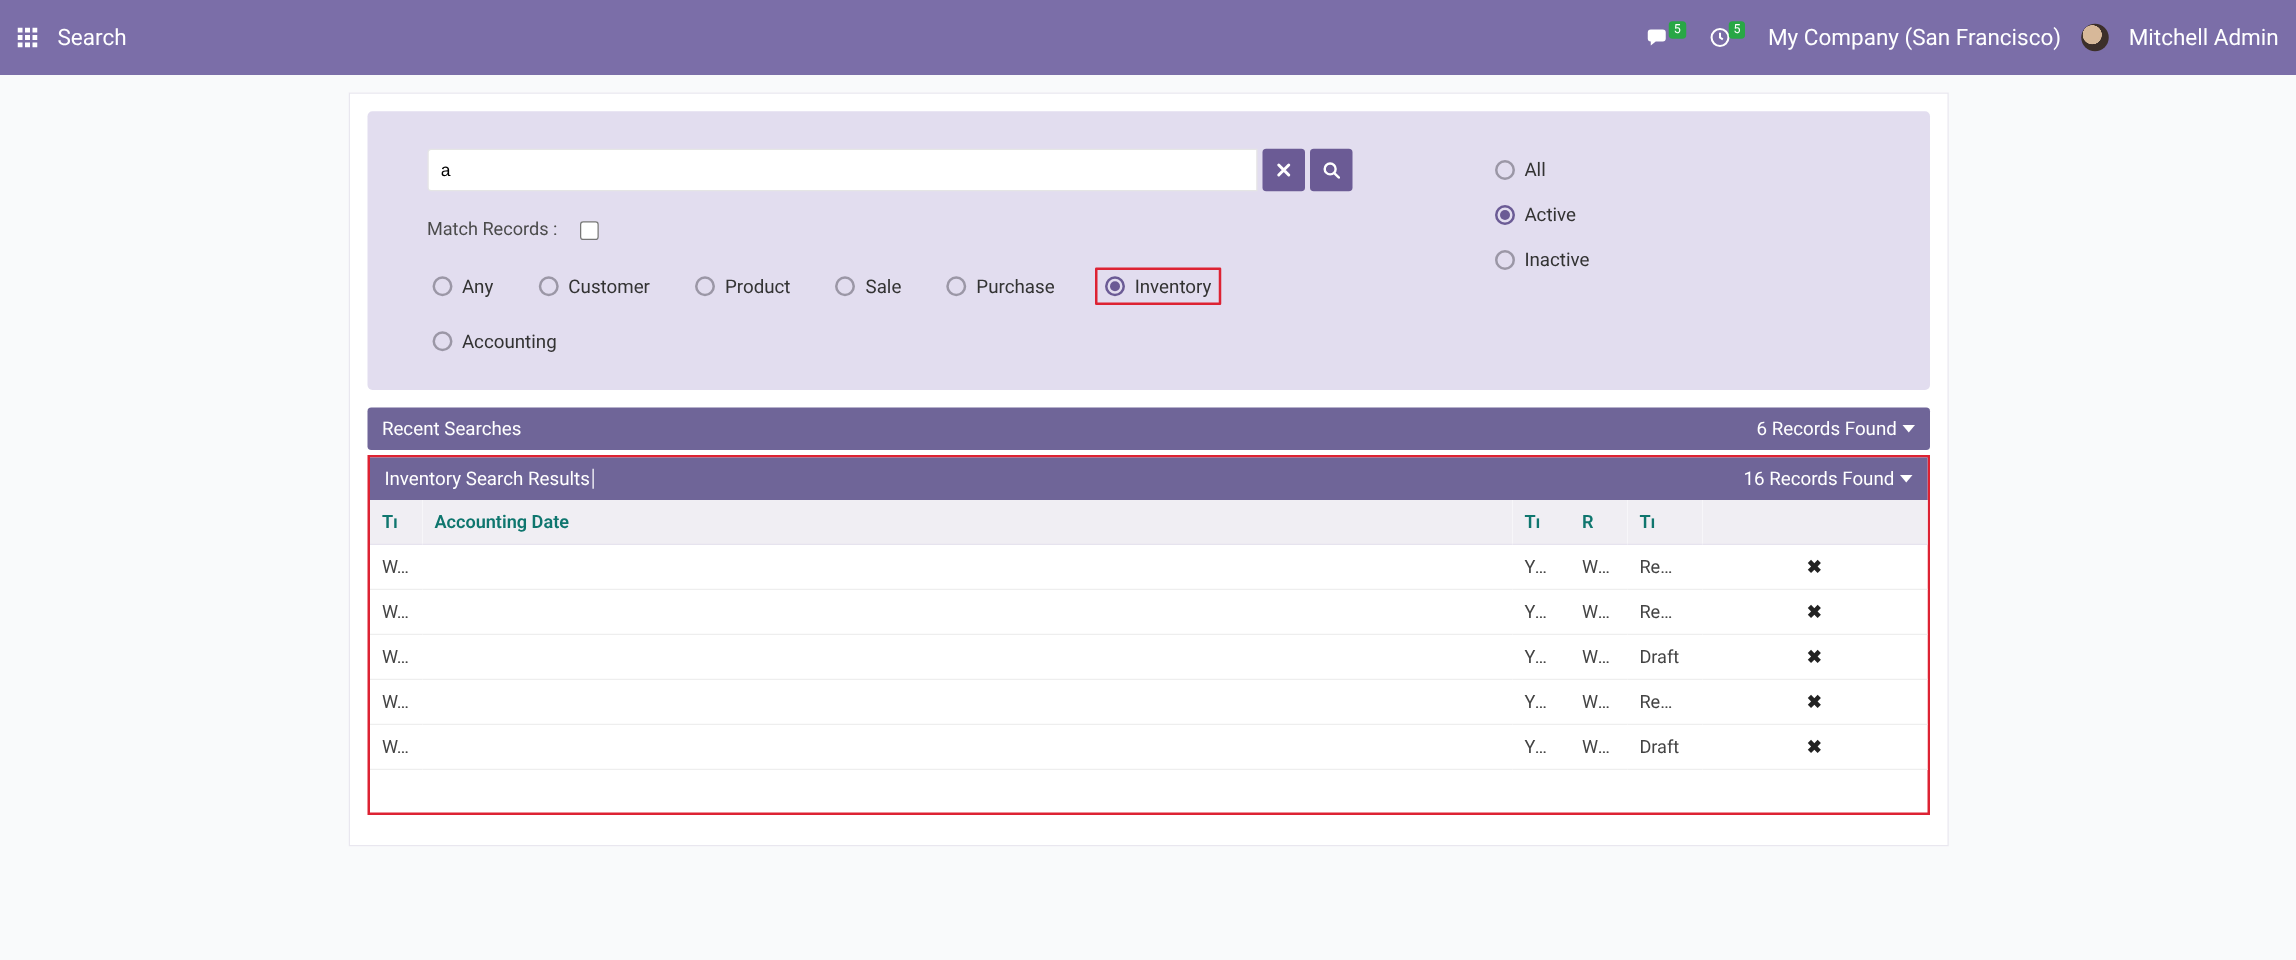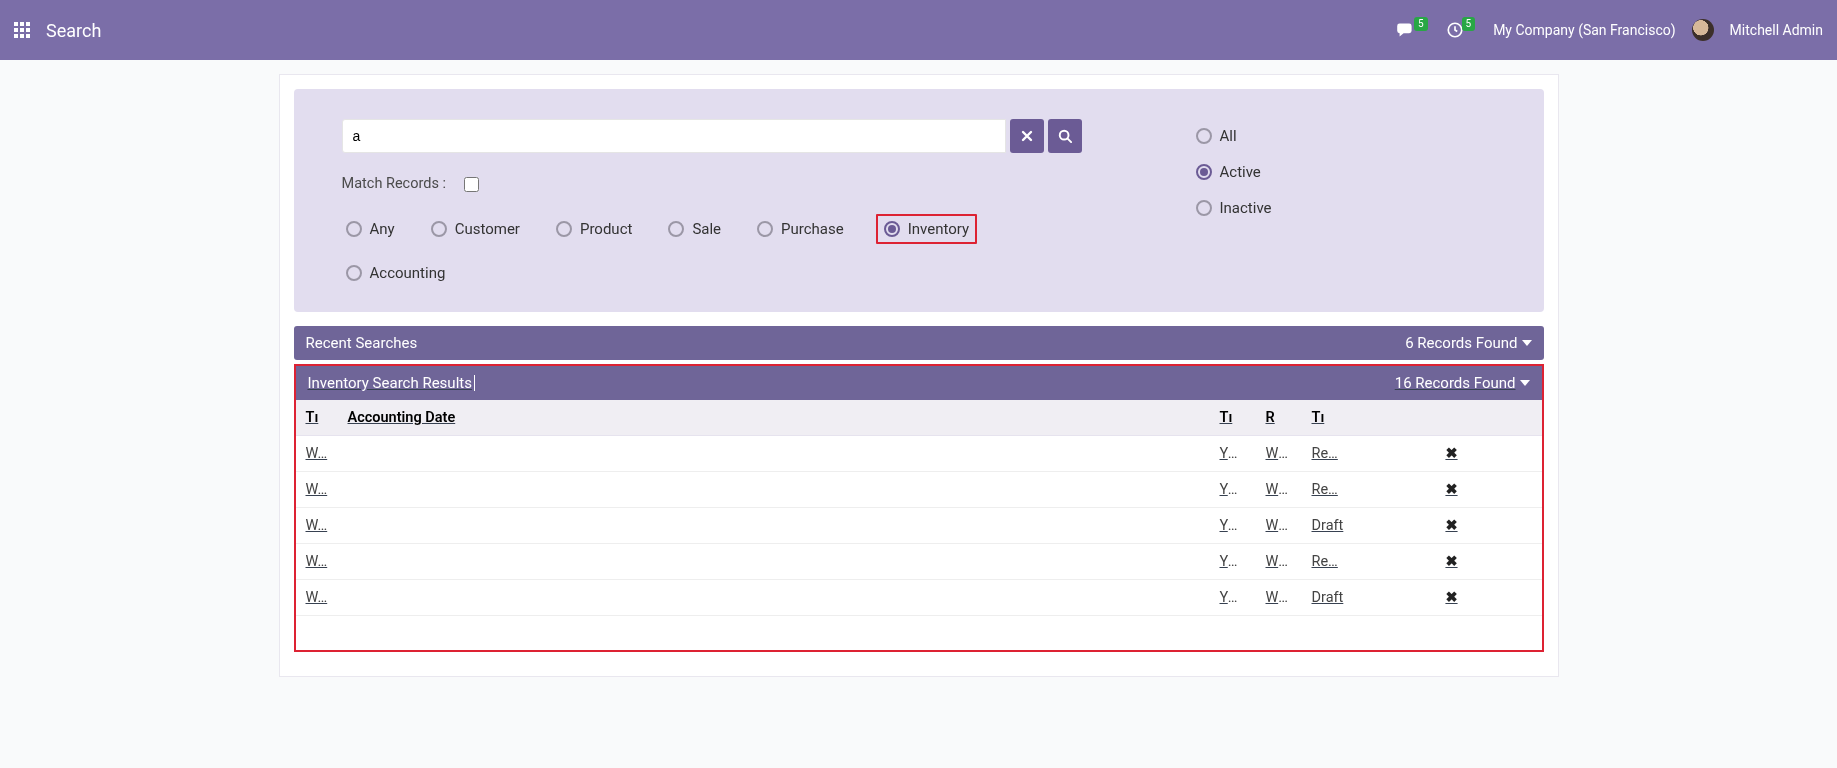--- a/index.html
+++ b/index.html
@@ -27,21 +27,21 @@
   .nav-ico { display:flex; align-items:center; position:relative; }
   .badge {
     background:#28a745; color:#fff; font-size:10px; line-height:1;
     padding:2px 4px; border-radius:3px; position:relative; top:-6px; left:-2px;
   }
   .avatar {
     width:22px; height:22px; border-radius:50%;
     background: radial-gradient(circle at 40% 40%, #d7b899 0 40%, #3c2f2a 42% 100%);
     display:inline-block;
   }
-  .nav-text { font-size:14px;text-align:right; }
+  .nav-text { font-size:18px;text-align:right; }
 
   
   .page-wrap { max-width: 1280px; margin: 14px auto 30px; background:#fff; border:1px solid #e9e7ef; }
   .page-inner { padding: 14px 14px 24px; }
 
   
   .search-panel {
     background:#e2ddef;
     border-radius:4px;
     padding: 30px 48px 28px;
@@ -88,31 +88,31 @@
   
   .section-bar {
     background:#6f6598; color:#fff; display:flex; align-items:center;
     padding:8px 12px; font-size:15px; border-radius:3px; margin-top:14px;
   }
   .section-bar .bar-right { margin-left:auto; display:flex; align-items:center; gap:4px; cursor:pointer; }
   .caret-down { width:0; height:0; border-left:5px solid transparent; border-right:5px solid transparent; border-top:6px solid #fff; display:inline-block; }
 
   
   .results-wrap {
-    border:2px solid #d23; padding:0; margin-top:4px; position:relative;text-decoration:underline;
+    border:2px solid #d23; padding:0; margin-top:4px; position:relative;
   }
   .results-wrap .section-bar { margin-top:0; border-radius:0; }
   .cursor-bar { display:inline-block; width:1px; height:16px; background:#fff; margin-left:2px; vertical-align:middle; }
 
   
   table.results {
     width:100%; border-collapse:collapse; font-size:14.5px; background:#fff;
   }
   table.results thead th {
-    background:#f0eef3; color:#000000; font-weight:600; text-align:left;
+    background:#f0eef3; color:#0f766e; font-weight:600; text-align:left;
     padding:9px 10px; border-bottom:1px solid #e6e3ee;
     white-space:nowrap; overflow:hidden; text-overflow:ellipsis;
   }
   table.results td {
     padding:9px 10px; border-bottom:1px solid #eee;
     white-space:nowrap; overflow:hidden; text-overflow:ellipsis; color:#444;
   }
   .col-tiny { width:42px; max-width:42px; }
   .col-date { }
   .col-med { width:46px; max-width:46px; }

